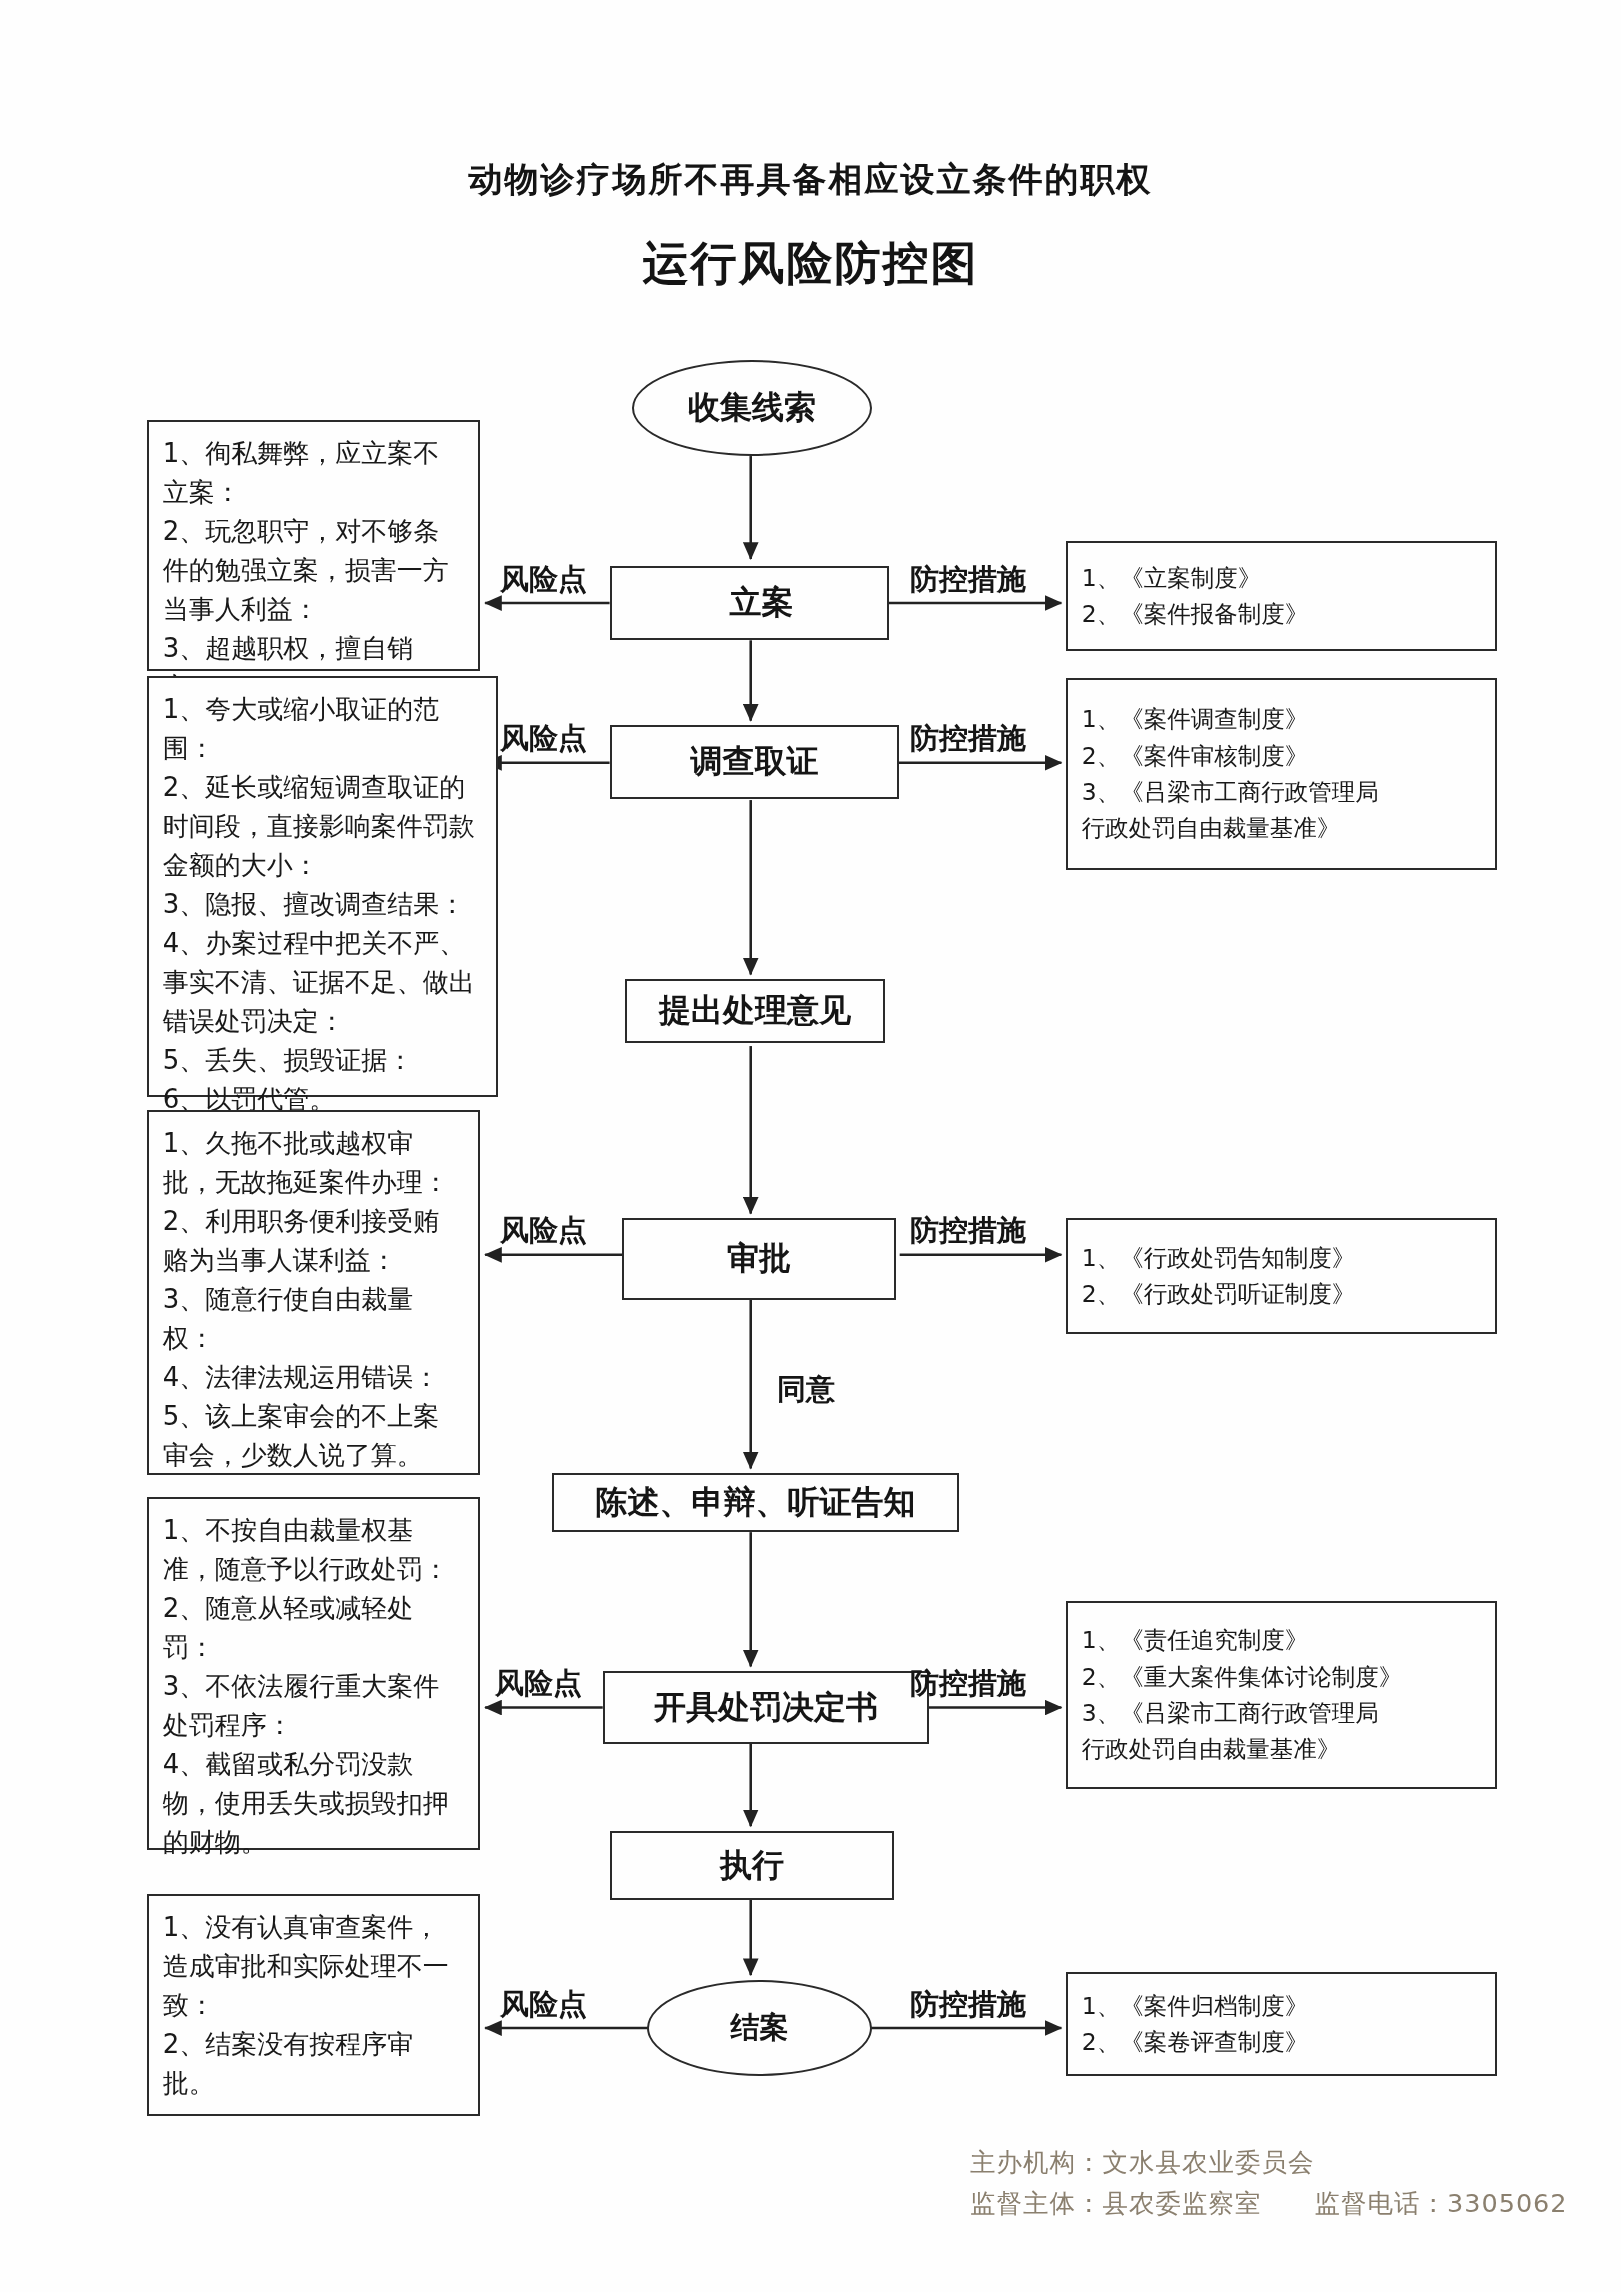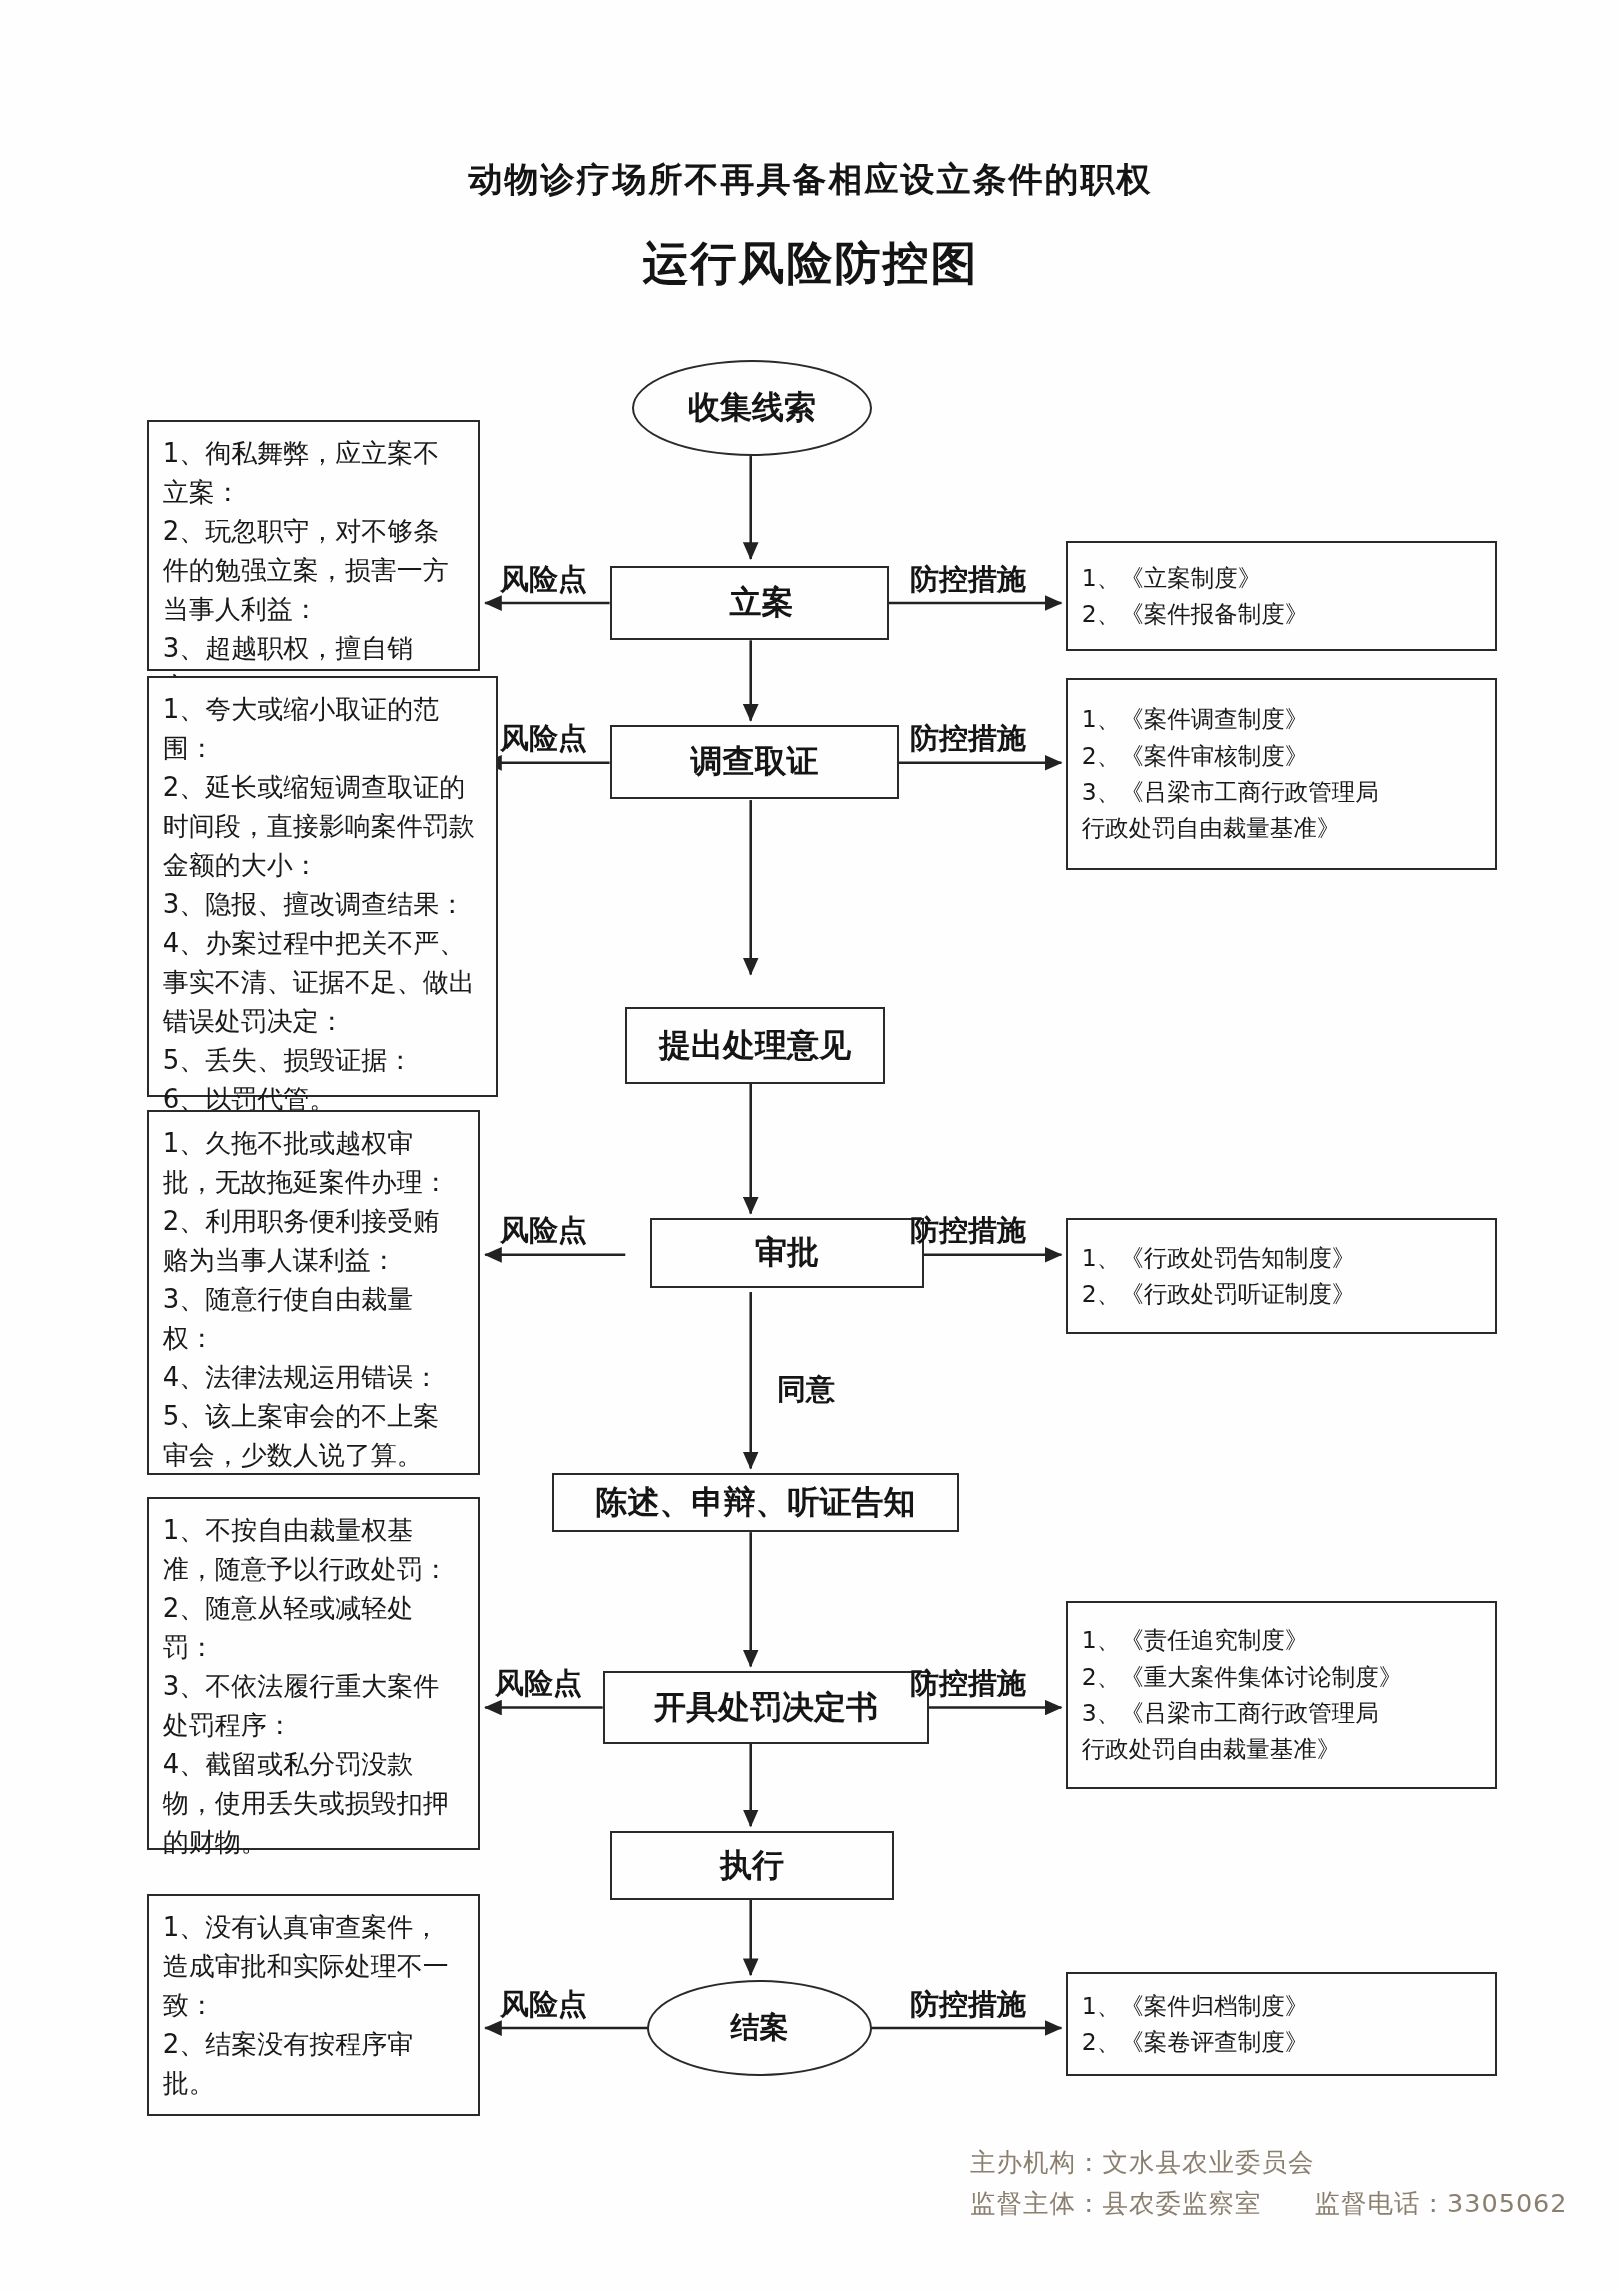--- a/index.html
+++ b/index.html
@@ -71,24 +71,24 @@
 
   <div class="node oval" style="left:632px; top:360px; width:240px; height:96px;">
     <span>收集线索</span>
   </div>
   <div class="node" style="left:610px; top:566px; width:279px; height:74px;padding-left:24px;">
     <span>立案</span>
   </div>
   <div class="node" style="left:610px; top:725px; width:289px; height:74px;">
     <span>调查取证</span>
   </div>
-  <div class="node" style="left:625px; top:979px; width:260px; height:77px;margin-top:28px;">
+  <div class="node" style="left:625px; top:979px; width:260px; height:64px;">
     <span>提出处理意见</span>
   </div>
-  <div class="node" style="left:650px; top:1218px; width:274px; height:70px;">
+  <div class="node" style="left:622px; top:1218px; width:274px; height:82px;">
     <span>审批</span>
   </div>
   <div class="node" style="left:552px; top:1473px; width:407px; height:59px;">
     <span>陈述、申辩、听证告知</span>
   </div>
   <div class="node" style="left:603px; top:1671px; width:326px; height:73px;">
     <span>开具处罚决定书</span>
   </div>
   <div class="node" style="left:610px; top:1831px; width:284px; height:69px;">
     <span>执行</span>

